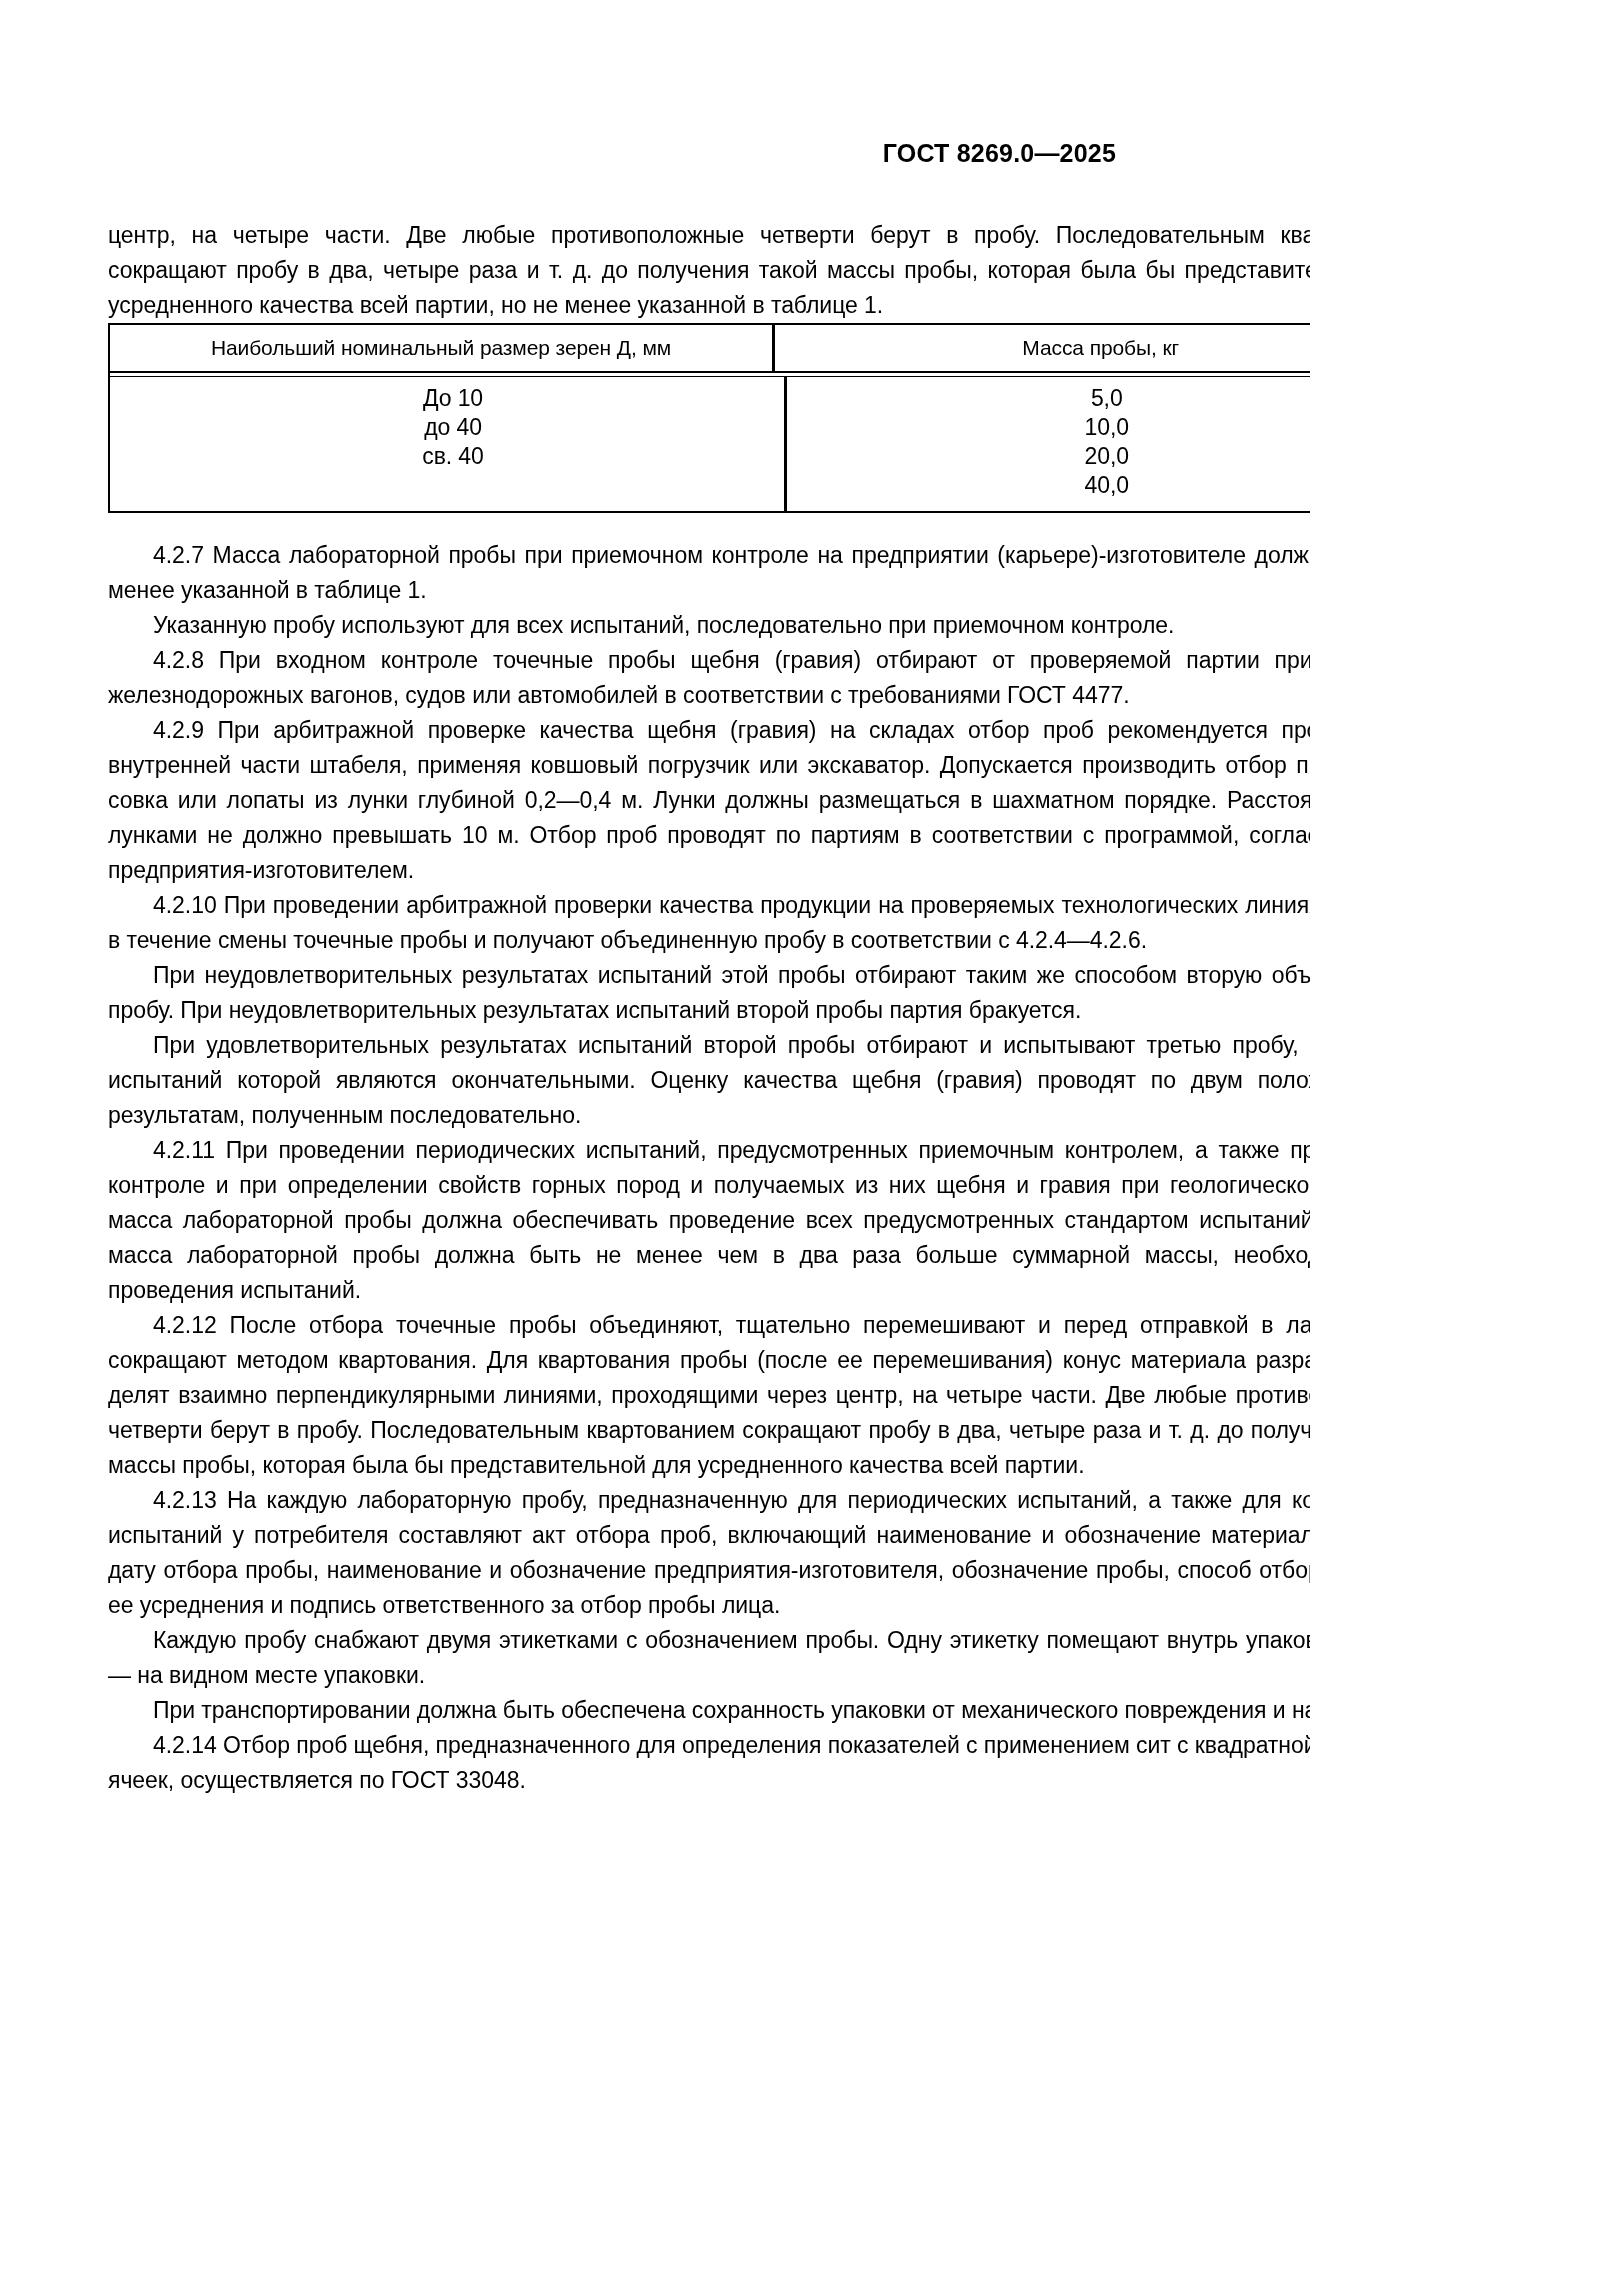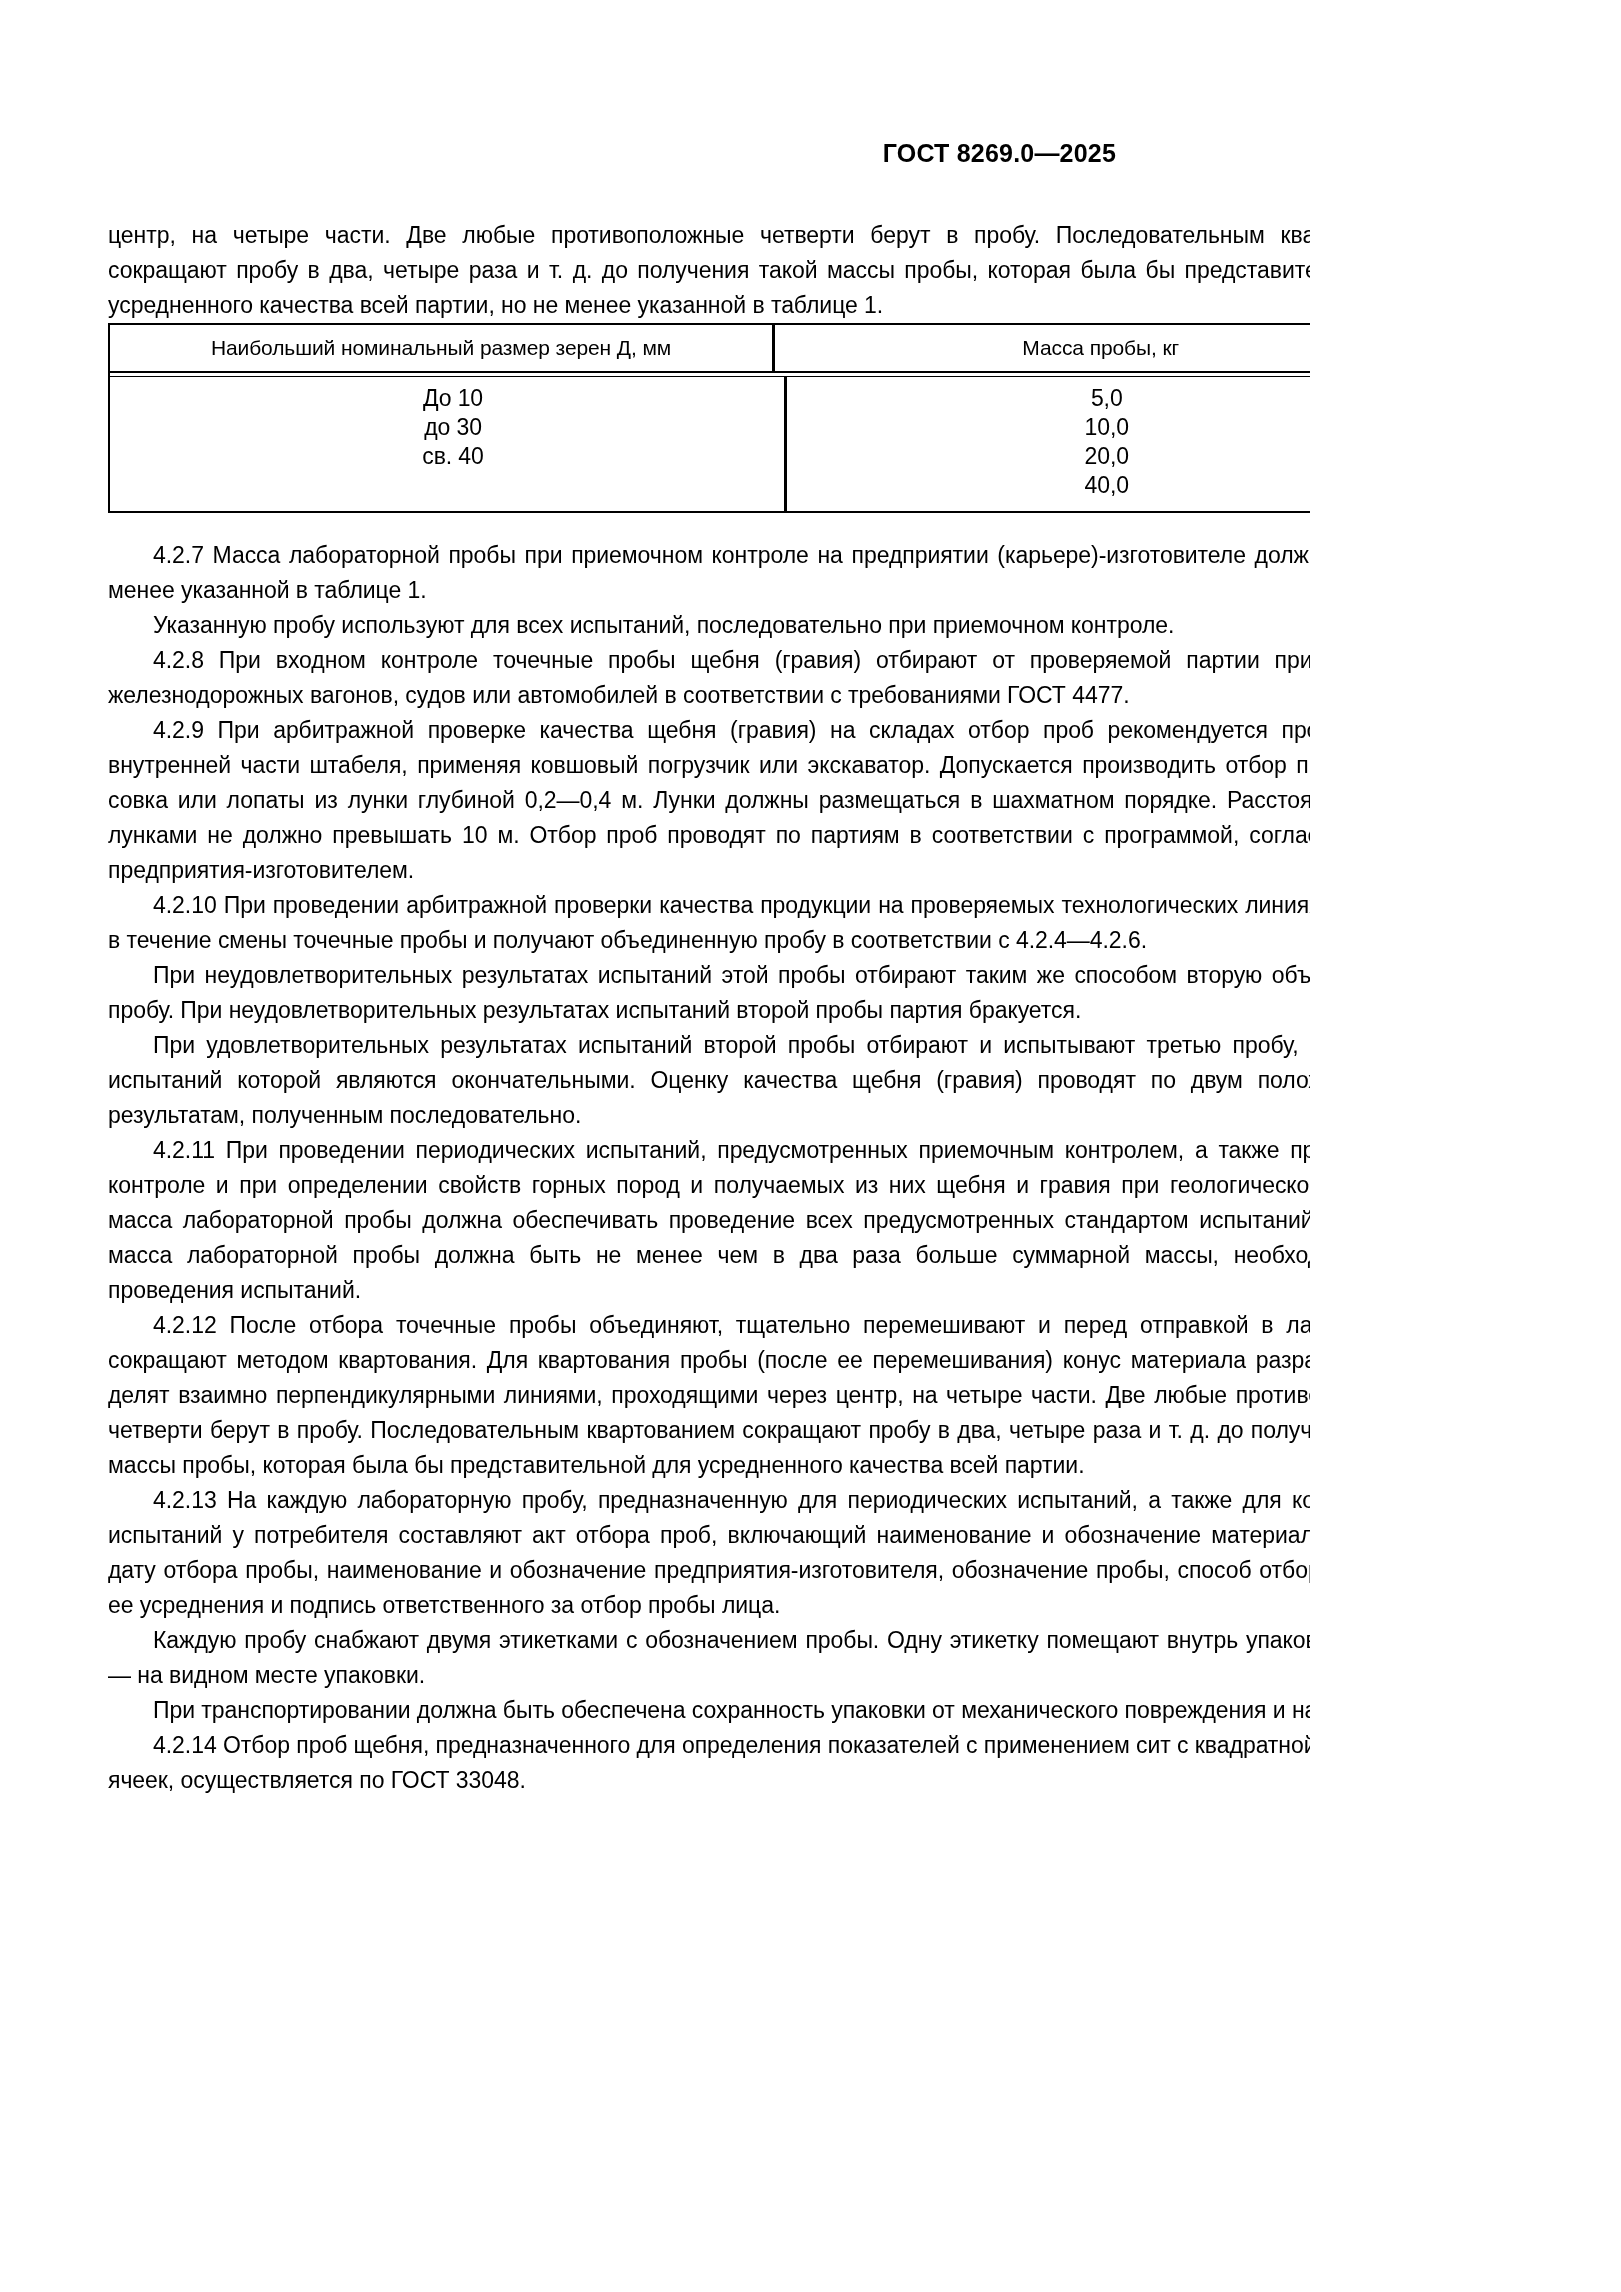--- a/index.html
+++ b/index.html
@@ -143,21 +143,21 @@
           <div class="cell a">Наибольший номинальный размер зерен Д, мм</div>
           <div class="vdiv"></div>
           <div class="cell b">Масса пробы, кг</div>
         </div>
 
         <div class="double-rule"></div>
 
         <div class="tbody-rows">
           <div class="colbox a">
             <div class="rowline">До 10</div>
-            <div class="rowline">до 30</div>
+            <div class="rowline">до 40</div>
             <div class="rowline">св. 40</div>
           </div>
           <div class="vdiv"></div>
           <div class="colbox b">
             <div class="rowline">5,0</div>
             <div class="rowline">10,0</div>
             <div class="rowline">20,0</div>
             <div class="rowline">40,0</div>
           </div>
         </div>

